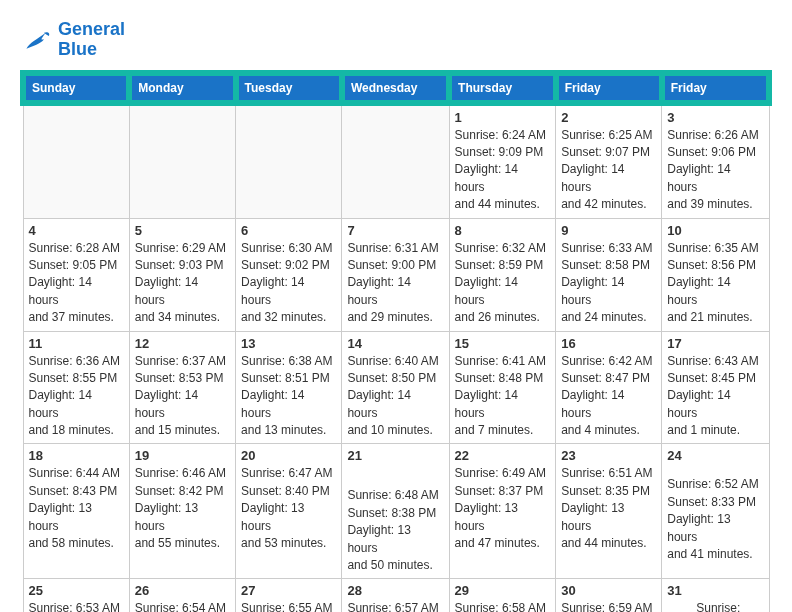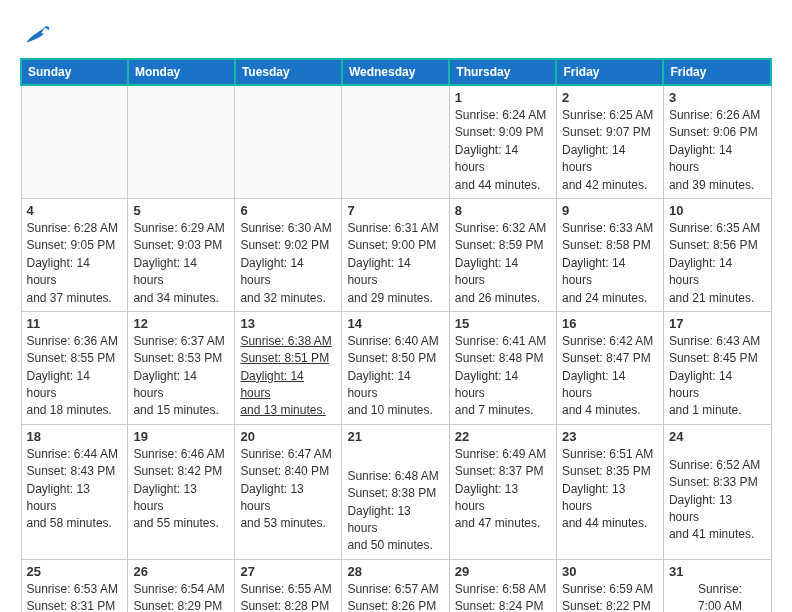--- a/index.html
+++ b/index.html
@@ -53,21 +53,21 @@
       border-collapse: collapse;
       font-size: 11px;
     }
     .calendar th {
       background: #1a73c7;
       color: #fff;
       text-align: left;
       padding: 5px 6px;
       font-size: 12px;
       font-weight: bold;
-      border: 2px solid #14b8a6;
+      border: 6px solid #14b8a6;
     }
     .calendar td {
       border: 1px solid #ccc;
       vertical-align: top;
       padding: 4px 5px;
       width: 108px;
       min-height: 80px;
       background: #fff;
     }
     .calendar td.empty {
@@ -87,20 +87,24 @@
   </style>
 </head>
 <body>
 
 <div class="header">
   <div class="logo">
     <svg class="logo-bird" viewBox="0 0 40 34" xmlns="http://www.w3.org/2000/svg">
       <path d="M8 28 C12 20, 22 16, 32 8 C28 14, 24 18, 30 16 C26 22, 16 24, 8 28Z" fill="#1a73c7"></path>
       <path d="M30 8 C34 6, 38 8, 36 12 C32 10, 30 8, 30 8Z" fill="#1a73c7"></path>
     </svg>
+    <div class="logo-text">
+      <div><span>General</span></div>
+      <div style="color:#1a73c7;">Blue</div>
+    </div>
   </div>
   <div class="title-block">
     <div class="main-title"></div>
     <div class="subtitle"></div>
   </div>
 </div>
 
 <table class="calendar">
   <thead>
     <tr>
@@ -202,21 +206,21 @@
         </td>
         <td>
           <div class="day-num">12</div>
           <div class="day-info" style="white-space: pre-line;">Sunrise: 6:37 AM
 Sunset: 8:53 PM
 Daylight: 14 hours
 and 15 minutes.</div>
         </td>
         <td>
           <div class="day-num">13</div>
-          <div class="day-info" style="white-space: pre-line; text-decoration: underline;">Sunrise: 6:38 AM
+          <div class="day-info" style="white-space: pre-line;">Sunrise: 6:38 AM
 Sunset: 8:51 PM
 Daylight: 14 hours
 and 13 minutes.</div>
         </td>
         <td>
           <div class="day-num">14</div>
           <div class="day-info" style="white-space: pre-line;">Sunrise: 6:40 AM
 Sunset: 8:50 PM
 Daylight: 14 hours
 and 10 minutes.</div>

